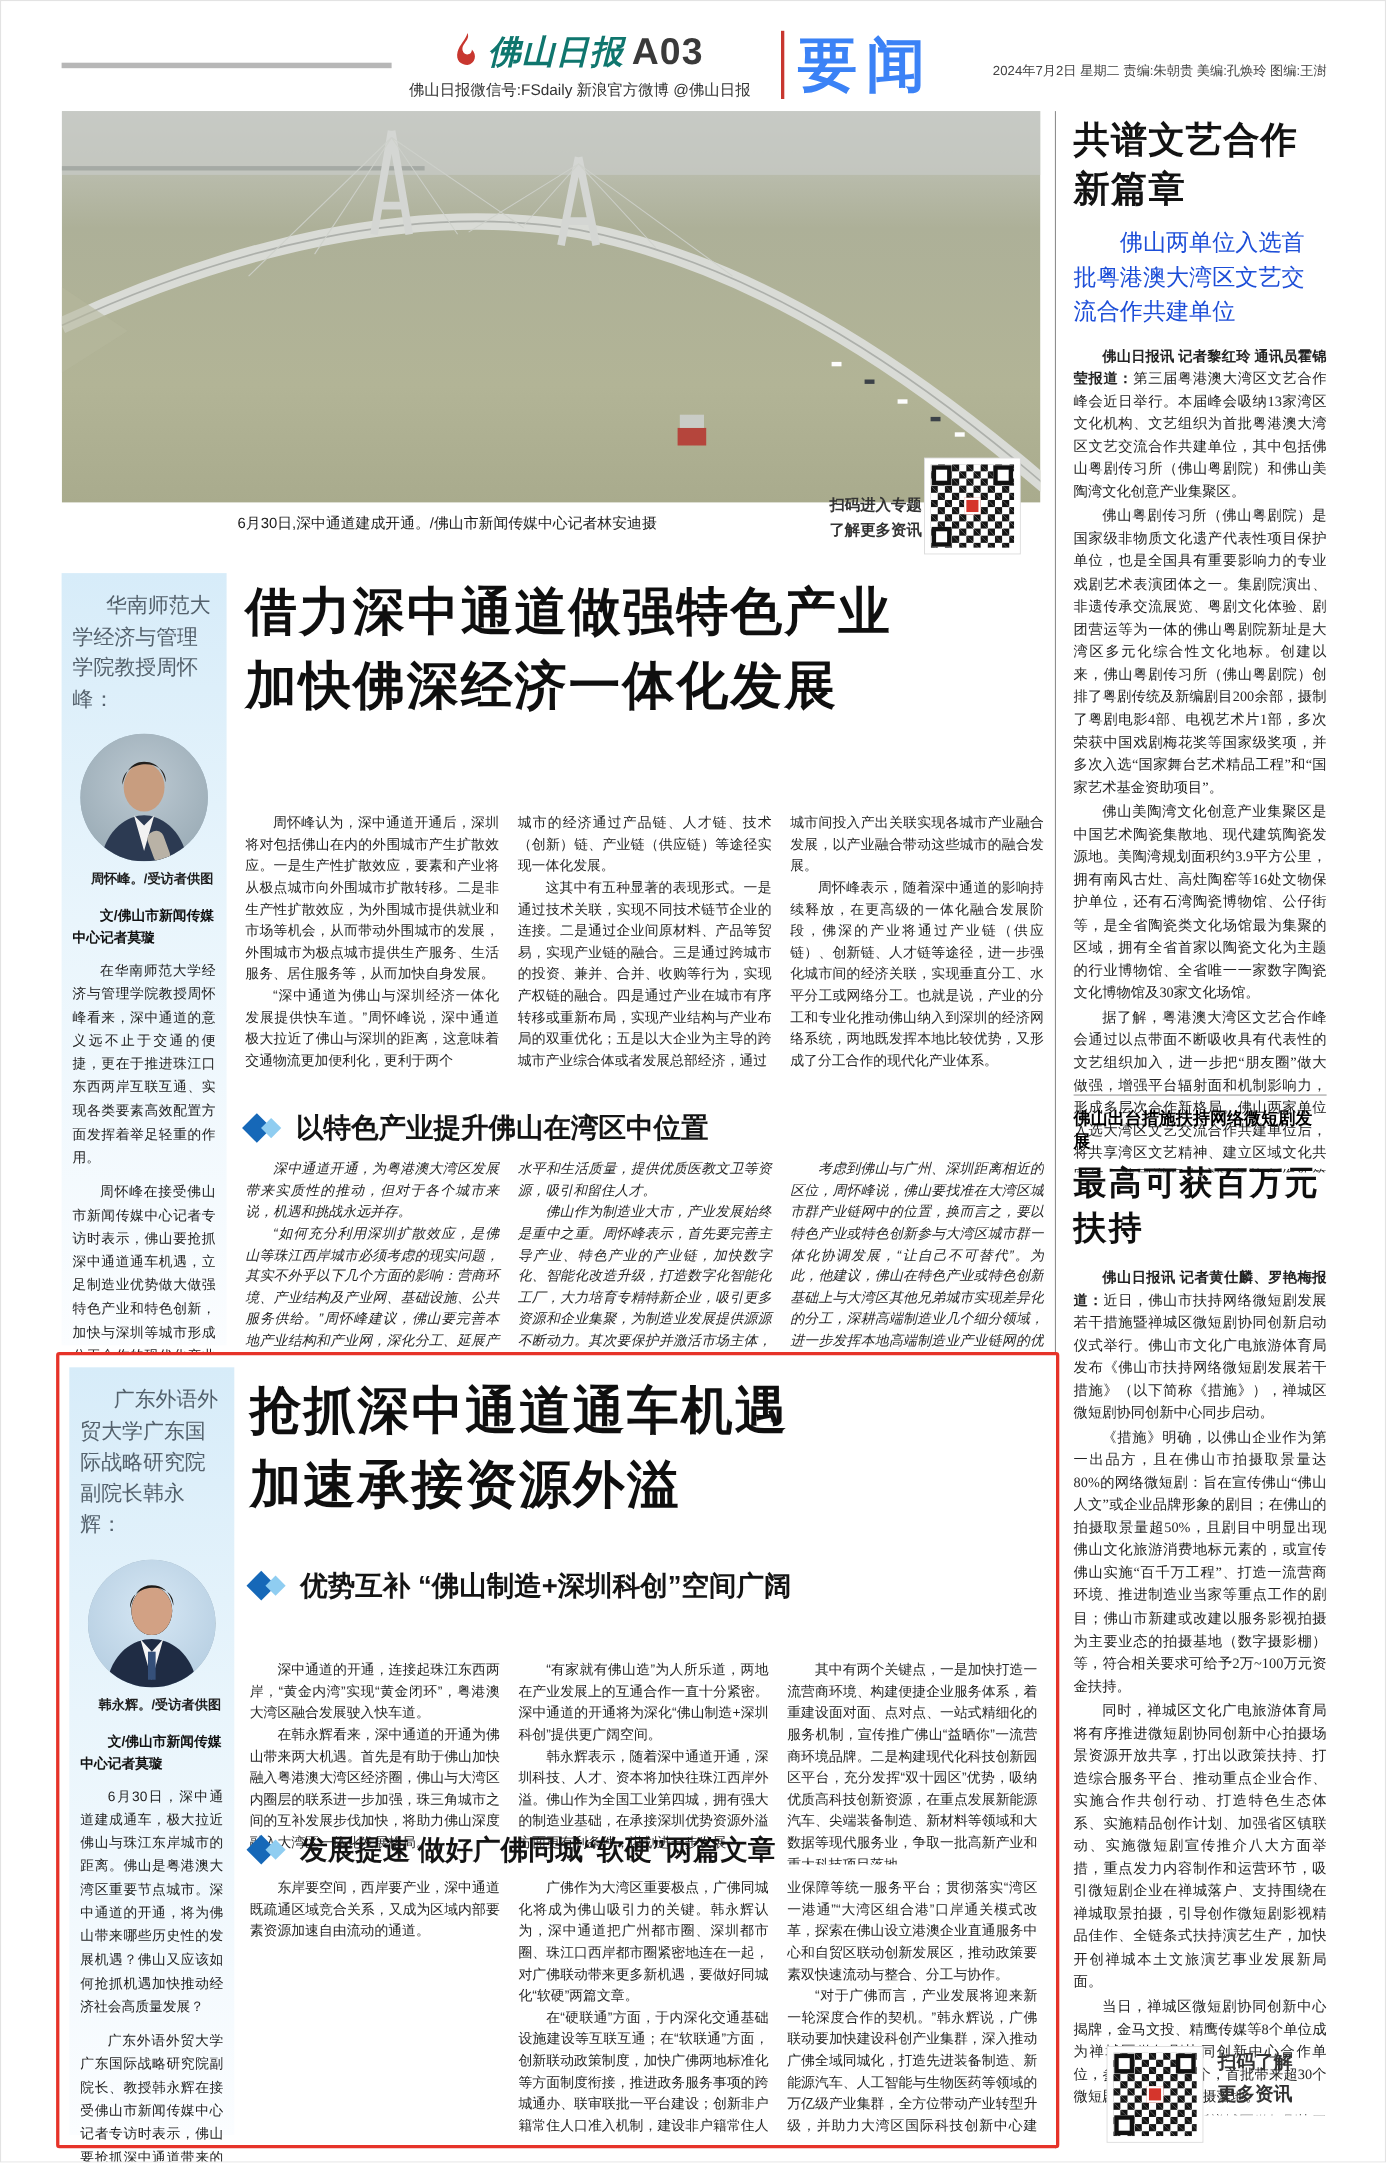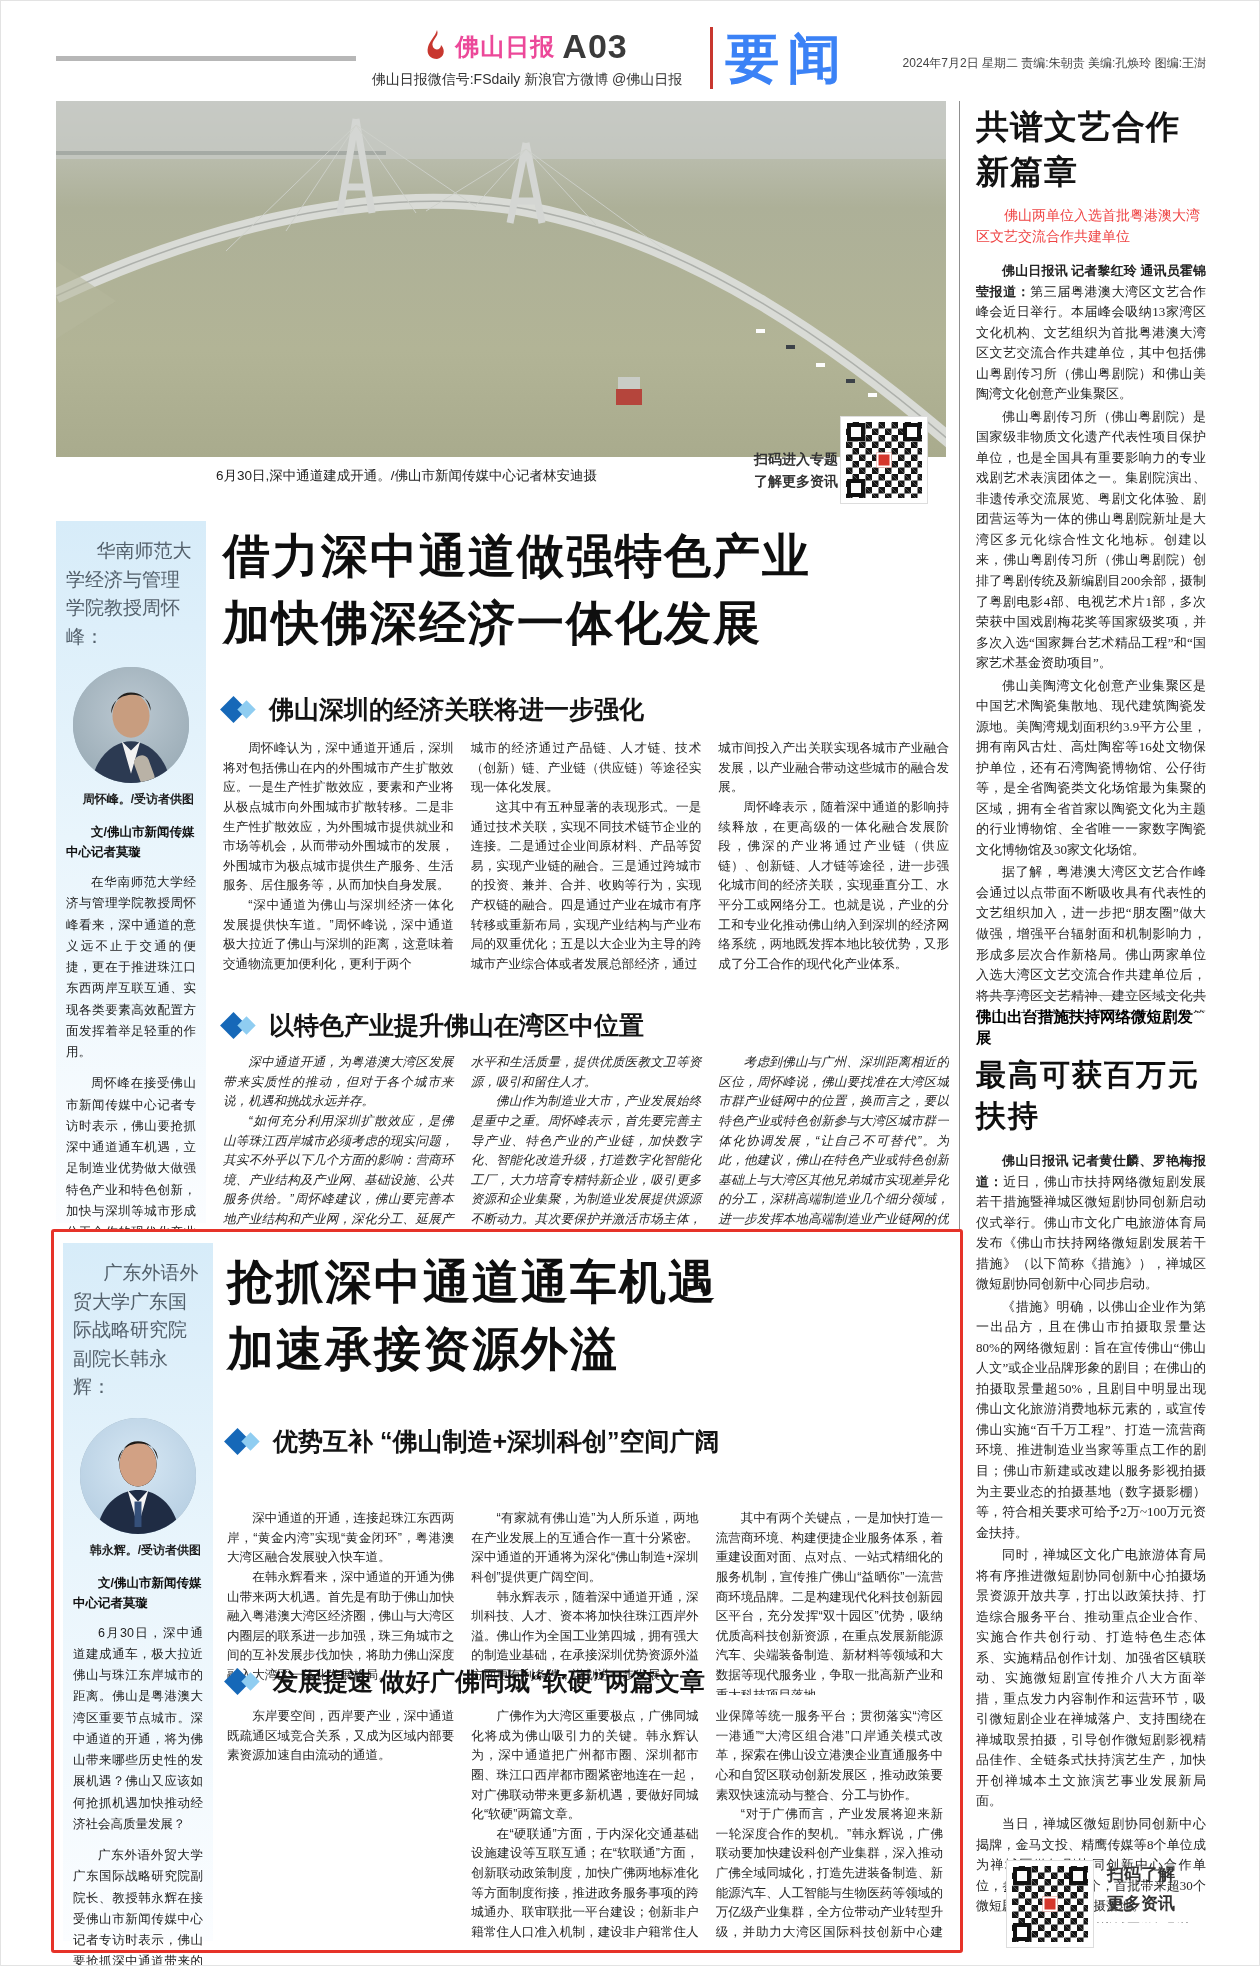--- a/index.html
+++ b/index.html
@@ -7,21 +7,21 @@
   .page {
     position:relative; width:1260px; height:1966px; margin:0 auto;
     background:#fff; border:1px solid #e3e3e3; overflow:hidden;
     font-family:"Liberation Sans", sans-serif; color:#222;
   }
   
   .header { position:absolute; top:26px; left:55px; width:1150px; display:flex; align-items:center; }
   .hbar { height:5px; background:#b7b7b7; flex:1; }
   .brand { margin:0 16px; text-align:center; }
   .brand-top { display:flex; align-items:center; justify-content:center; gap:7px; }
-  .brand-name { color:#ec4899; font-size:24px; font-weight:bold; letter-spacing:1px; }
+  .brand-name { color:#0f766e; font-size:30px; font-weight:bold; font-style:italic; letter-spacing:1px; }
   .page-no { font-size:34px; color:#3a3a3a; font-weight:600; letter-spacing:1px; }
   .social { font-size:14px; color:#333; margin-top:5px; white-space:nowrap; }
   .vrule { width:3px; height:62px; background:#c8372f; margin:0 12px; }
   .section-title { font-size:54px; color:#3b82f6; font-weight:900; letter-spacing:8px; line-height:1; }
   .right-wrap { flex:1.15; display:flex; flex-direction:column; margin-left:12px; }
   .date-line { text-align:right; font-size:12px; color:#444; margin-top:11px; white-space:nowrap; }
   
   .lead-photo { position:absolute; left:55px; top:100px; width:890px; height:356px; overflow:hidden; }
   .photo-caption { position:absolute; left:215px; top:466px; font-size:13.5px; color:#222; }
   .photo-qr-tip { position:absolute; left:753px; top:447px; font-size:14px; font-weight:bold; color:#333; line-height:1.6; }
@@ -53,21 +53,21 @@
   .dmd .d1 { position:absolute; left:1px; top:4px; width:19px; height:19px; background:#1668b8; transform:rotate(45deg); }
   .dmd .d2 { position:absolute; left:17px; top:7px; width:13px; height:13px; background:#8fcdf1; transform:rotate(45deg); }
   .cols { position:absolute; display:flex; gap:17px; overflow:hidden; }
   .col { flex:1; }
   .col p { font-size:12.6px; line-height:1.56; color:#262626; text-align:justify; text-indent:2em; }
   .col p.cont { text-indent:0; }
   .redbox { position:absolute; left:50px; top:1228px; width:912px; height:724px; border:3px solid #e63329; border-radius:3px; background:#fff; }
   
   .rcol { position:absolute; left:975px; width:230px; font-family:"Liberation Serif", serif; }
   .ra-title { font-size:33px; font-weight:bold; color:#131313; letter-spacing:1px; }
-  .ra-sub { font-size:14px; color:#ef4444; line-height:1.5; text-indent:2em; margin-top:10px; }
+  .ra-sub { font-size:21px; color:#1d4ed8; line-height:1.5; text-indent:2em; margin-top:10px; }
   .rbody { margin-top:14px; overflow:hidden; }
   .rbody p { font-size:13px; line-height:1.58; color:#242424; text-align:justify; text-indent:2em; margin-bottom:2px; }
   .rdiv { position:absolute; left:975px; top:994px; width:230px; height:1px; background:#9a9a9a; }
   .rb-kicker { font-size:15.5px; font-weight:bold; color:#000000; font-family:Liberation Sans, sans-serif; }
   .rb-title { font-size:30px; font-weight:900; color:#0f0f0f; letter-spacing:2px; margin-top:6px; font-family:"Liberation Sans",sans-serif; }
   .qr-row { position:absolute; left:975px; top:1860px; width:230px; display:flex; align-items:flex-start; justify-content:center; gap:14px; }
   .qr-row .tip { font-size:17px; font-weight:bold; color:#333; line-height:1.7; font-family:"Liberation Sans",sans-serif; }
 </style>
 </head>
 <body>
@@ -167,27 +167,20 @@
     <div class="byline">文/佛山市新闻传媒中心记者莫璇</div>
     <p class="body">在华南师范大学经济与管理学院教授周怀峰看来，深中通道的意义远不止于交通的便捷，更在于推进珠江口东西两岸互联互通、实现各类要素高效配置方面发挥着举足轻重的作用。</p>
     <p class="body">周怀峰在接受佛山市新闻传媒中心记者专访时表示，佛山要抢抓深中通道通车机遇，立足制造业优势做大做强特色产业和特色创新，加快与深圳等城市形成分工合作的现代化产业体系，从而推动产业转型升级和经济社会高质量发展。</p>
   </div>
 
   <div class="headline" style="left:222px; top:522px; width:726px;">
     <div>借力深中通道做强特色产业</div>
     <div>加快佛深经济一体化发展</div>
   </div>
 
-  <div class="subhead" style="left:222px; top:692px;">
-    <span class="dmd">
-        <i class="d1"></i>
-        <i class="d2"></i>
-      </span>
-    <span>佛山深圳的经济关联将进一步强化</span>
-  </div>
   <div class="cols" style="left:222px; top:738px; width:726px; height:264px;">
     <div class="col">
       <p>周怀峰认为，深中通道开通后，深圳将对包括佛山在内的外围城市产生扩散效应。一是生产性扩散效应，要素和产业将从极点城市向外围城市扩散转移。二是非生产性扩散效应，为外围城市提供就业和市场等机会，从而带动外围城市的发展，外围城市为极点城市提供生产服务、生活服务、居住服务等，从而加快自身发展。</p>
       <p>“深中通道为佛山与深圳经济一体化发展提供快车道。”周怀峰说，深中通道极大拉近了佛山与深圳的距离，这意味着交通物流更加便利化，更利于两个</p>
     </div>
     <div class="col">
       <p class="cont">城市的经济通过产品链、人才链、技术（创新）链、产业链（供应链）等途径实现一体化发展。</p>
       <p>这其中有五种显著的表现形式。一是通过技术关联，实现不同技术链节企业的连接。二是通过企业间原材料、产品等贸易，实现产业链的融合。三是通过跨城市的投资、兼并、合并、收购等行为，实现产权链的融合。四是通过产业在城市有序转移或重新布局，实现产业结构与产业布局的双重优化；五是以大企业为主导的跨城市产业综合体或者发展总部经济，通过</p>
     </div>
     <div class="col">

